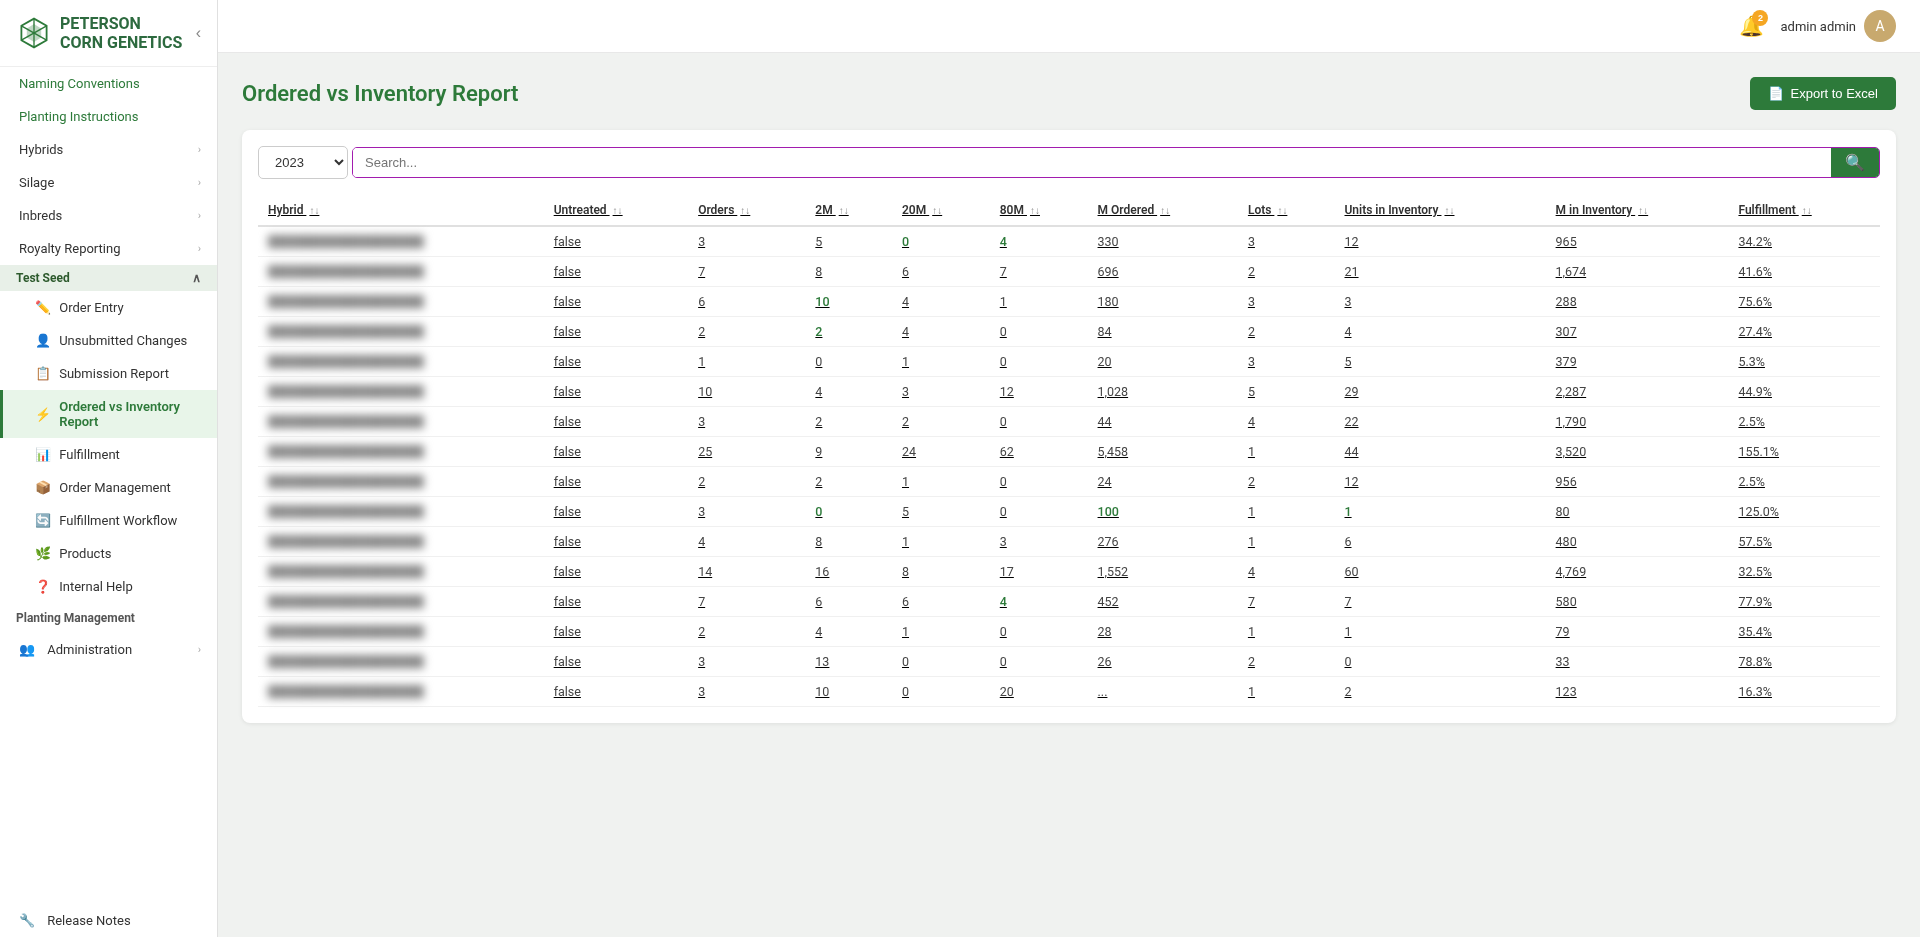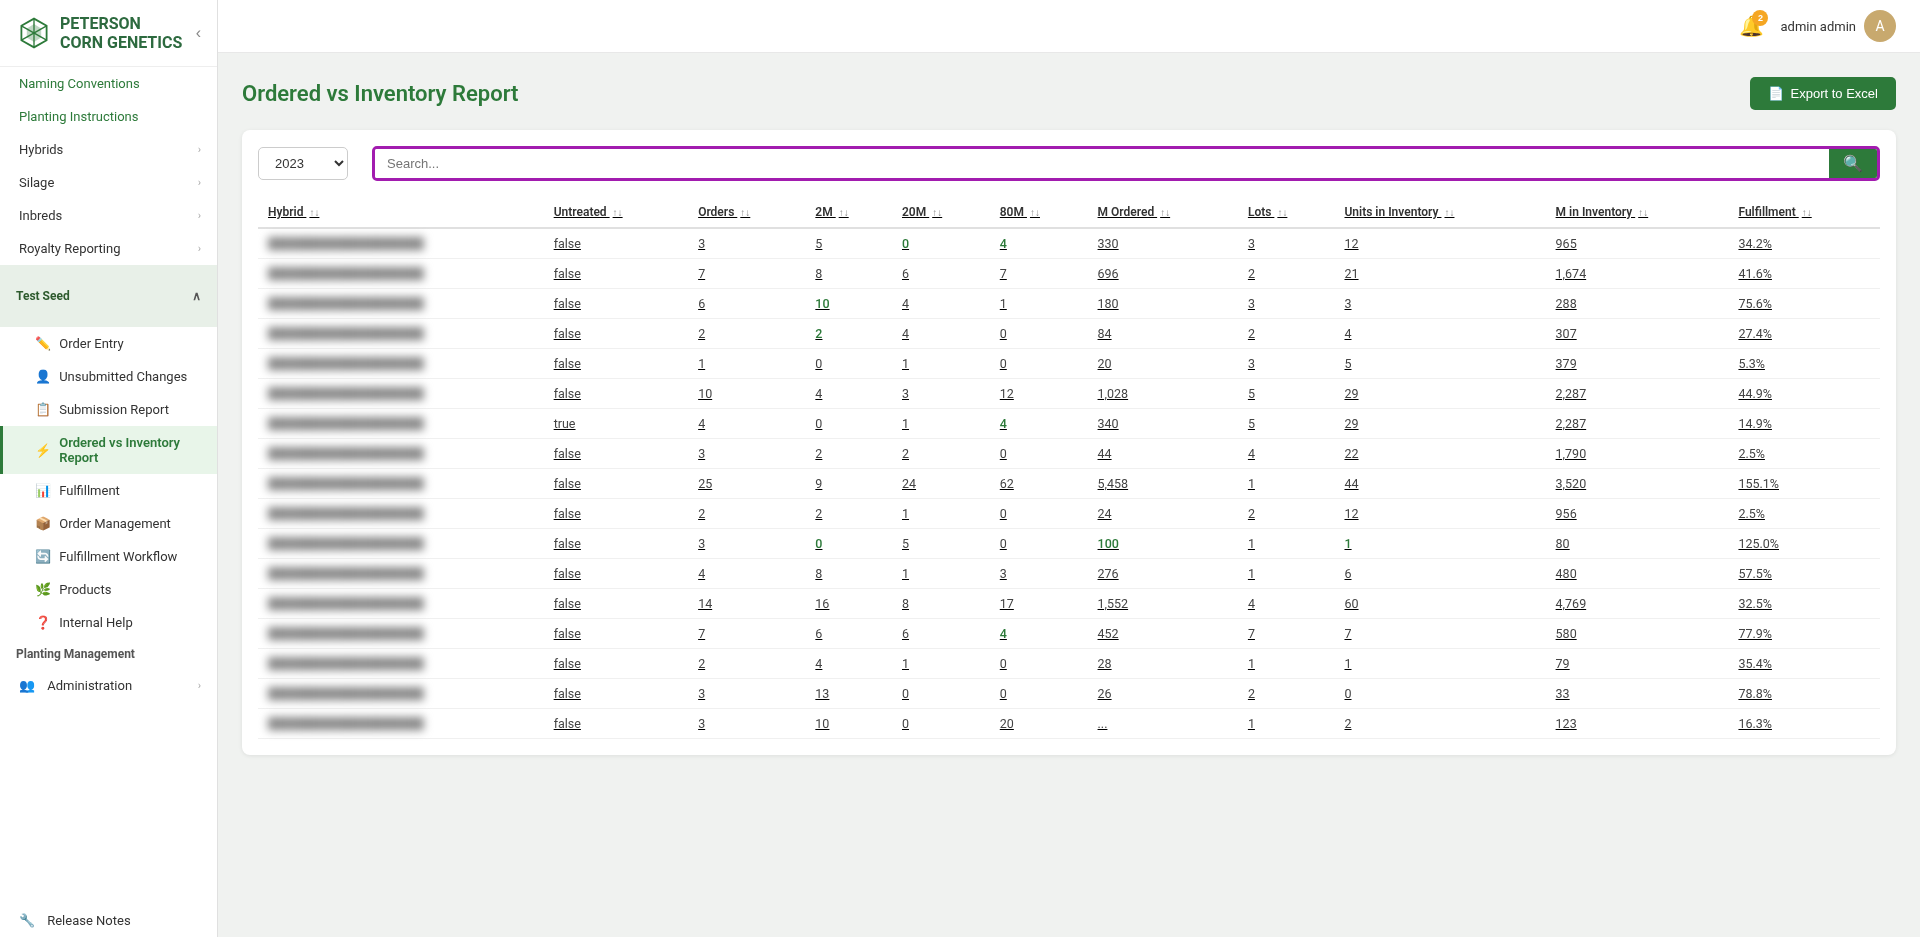--- a/index.html
+++ b/index.html
@@ -143,37 +143,37 @@
     
     .table-container {
       background: #fff;
       border-radius: 8px;
       padding: 16px;
       box-shadow: 0 1px 4px rgba(0,0,0,0.08);
     }
     .table-controls {
       display: flex;
       align-items: center;
-      gap: 24px;
+      gap: 4px;
       margin-bottom: 16px;
     }
     .year-select {
       border: 1px solid #ccc;
       border-radius: 5px;
       padding: 7px 12px;
       font-size: 13px;
       color: #333;
       background: #fff;
       cursor: pointer;
       min-width: 90px;
     }
     .search-wrapper {
       flex: 1;
       display: flex;
-      border: 3px solid #a21caf;
+      border: 1px solid #a21caf;
       border-radius: 5px;
       overflow: hidden;
     }
     .search-input {
       flex: 1;
       border: none;
       padding: 7px 12px;
       font-size: 13px;
       outline: none;
       color: #333;
@@ -248,21 +248,21 @@
   </div>
   <div class="sidebar-item">
     <span>Inbreds</span>
     <span class="sidebar-chevron">›</span>
   </div>
   <div class="sidebar-item">
     <span>Royalty Reporting</span>
     <span class="sidebar-chevron">›</span>
   </div>
 
-  <div style="background:#e8f0e8; padding:24px 16px; font-size:12px; font-weight:700; color:#2d5a2d; display:flex; align-items:center; justify-content:space-between;">
+  <div style="background:#e8f0e8; padding:6px 16px; font-size:12px; font-weight:700; color:#2d5a2d; display:flex; align-items:center; justify-content:space-between;">
     <span>Test Seed</span>
     <span style="color:#555;">∧</span>
   </div>
 
   <div class="sidebar-item sidebar-item-indent">
     <span style="color:#2d7a3a;">✏️</span>
     <span>Order Entry</span>
   </div>
   <div class="sidebar-item sidebar-item-indent">
     <span style="color:#2d7a3a;">👤</span>
@@ -440,33 +440,20 @@
               <td class="num">3</td>
               <td class="num">12</td>
               <td class="num">1,028</td>
               <td class="num">5</td>
               <td class="num">29</td>
               <td class="num">2,287</td>
               <td class="num">44.9%</td>
             </tr>
             <tr>
               <td class="num" style="filter: blur(4px); user-select: none; color: rgb(136, 136, 136); font-size: 11px;">████████████████████</td>
-              <td class="num">true</td>
-              <td class="num">4</td>
-              <td class="num">0</td>
-              <td class="num">1</td>
-              <td class="num" style="color: rgb(45, 122, 58); font-weight: 500;">4</td>
-              <td class="num">340</td>
-              <td class="num">5</td>
-              <td class="num">29</td>
-              <td class="num">2,287</td>
-              <td class="num">14.9%</td>
-            </tr>
-            <tr>
-              <td class="num" style="filter: blur(4px); user-select: none; color: rgb(136, 136, 136); font-size: 11px;">████████████████████</td>
               <td class="num">false</td>
               <td class="num">3</td>
               <td class="num">2</td>
               <td class="num">2</td>
               <td class="num">0</td>
               <td class="num">44</td>
               <td class="num">4</td>
               <td class="num">22</td>
               <td class="num">1,790</td>
               <td class="num">2.5%</td>

